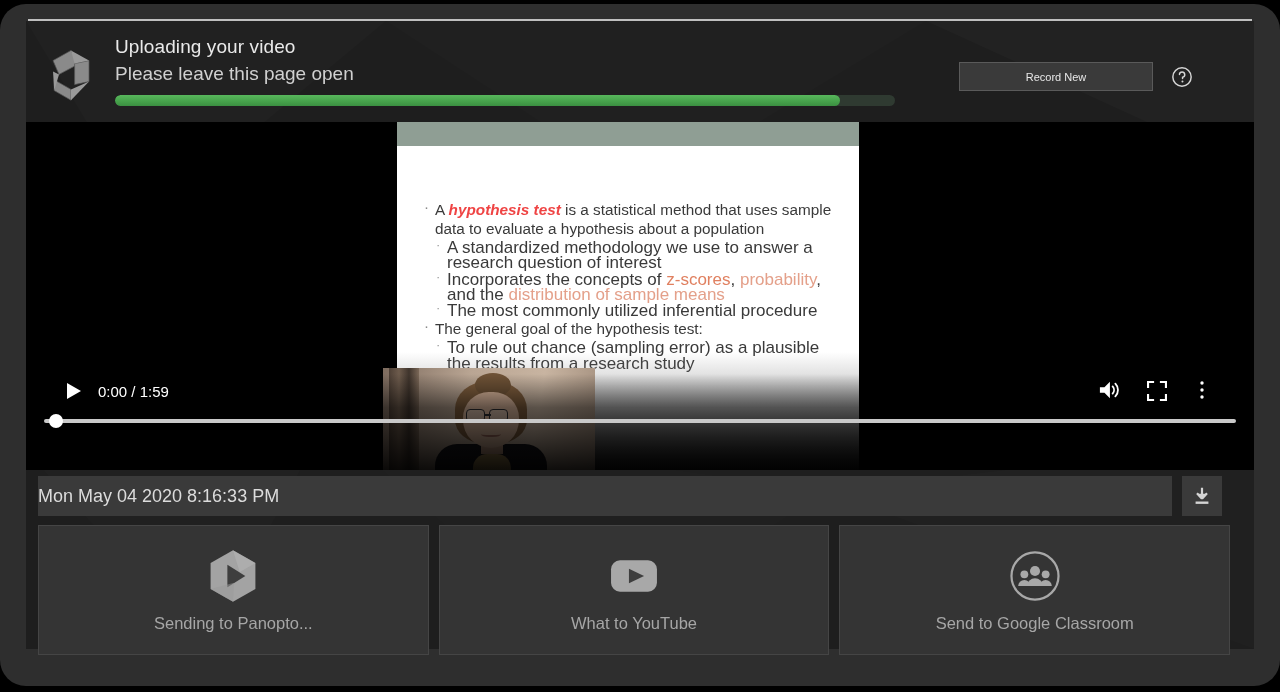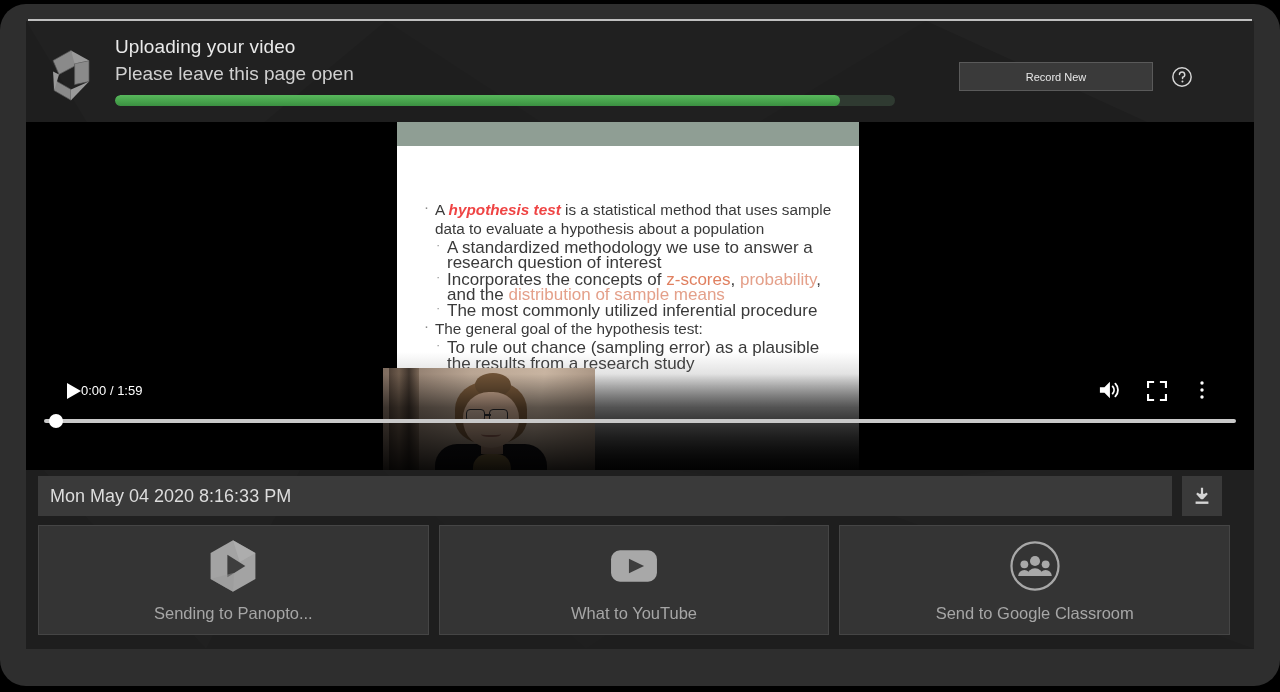--- a/index.html
+++ b/index.html
@@ -160,22 +160,22 @@
 
   
   #player-controls {
     position:absolute; left:0; bottom:0; width:1228px; height:96px;
     background:linear-gradient(180deg, rgba(0,0,0,0) 0%, rgba(0,0,0,.55) 35%, rgba(0,0,0,.92) 100%);
   }
   #play-button {
     position:absolute; left:40px; top:8px; width:16px; height:18px; cursor:pointer;
   }
   #time-display {
-    position:absolute; left:55px; top:9px;
-    font-size:13px; color:#fff;
+    position:absolute; left:72px; top:9px;
+    font-size:15px; color:#fff;
   }
   #seek-bar { position:absolute; left:18px; top:40px; width:1192px; height:14px; cursor:pointer; }
   #seek-track {
     position:absolute; left:0; top:5px; width:1192px; height:4px;
     background:#c9c9c9; border-radius:2px;
   }
   #seek-handle {
     position:absolute; left:16px; top:0px; width:14px; height:14px;
     border-radius:50%; background:#fff; transform:translateX(-50%);
   }
@@ -184,30 +184,30 @@
   #more-options-button { position:absolute; left:1173px; top:6px; width:6px; height:20px; cursor:pointer; }
 
   
   #filename-row { position:absolute; left:0; top:455px; width:1228px; height:42px; }
   #filename-input {
     position:absolute; left:12px; top:0;
     width:1134px; height:40px;
     background:#3a3a3a; border:none; outline:none;
     color:#dcdcdc; font-size:18px;
     font-family:"Liberation Sans", sans-serif;
-    padding:0 12px;
+    padding:0 0;
   }
   #download-button {
     position:absolute; left:1156px; top:0;
     width:40px; height:40px; background:#3a3a3a;
     display:flex; align-items:center; justify-content:center; cursor:pointer;
   }
 
   
-  #destinations { position:absolute; left:12px; top:504px; width:1192px; height:110px;
+  #destinations { position:absolute; left:12px; top:504px; width:1192px; height:130px;
     display:flex; gap:10px; }
   .dest-card {
     position:relative; flex:1; background:#343434;
     border:1px solid #454545;
     display:flex; flex-direction:column; align-items:center; justify-content:center;
     cursor:pointer; overflow:hidden;
   }
   .dest-icon { position:relative; width:56px; height:56px; margin-bottom:10px; }
   .dest-label { font-size:16.5px; color:#a6a6a6; }
 </style>

